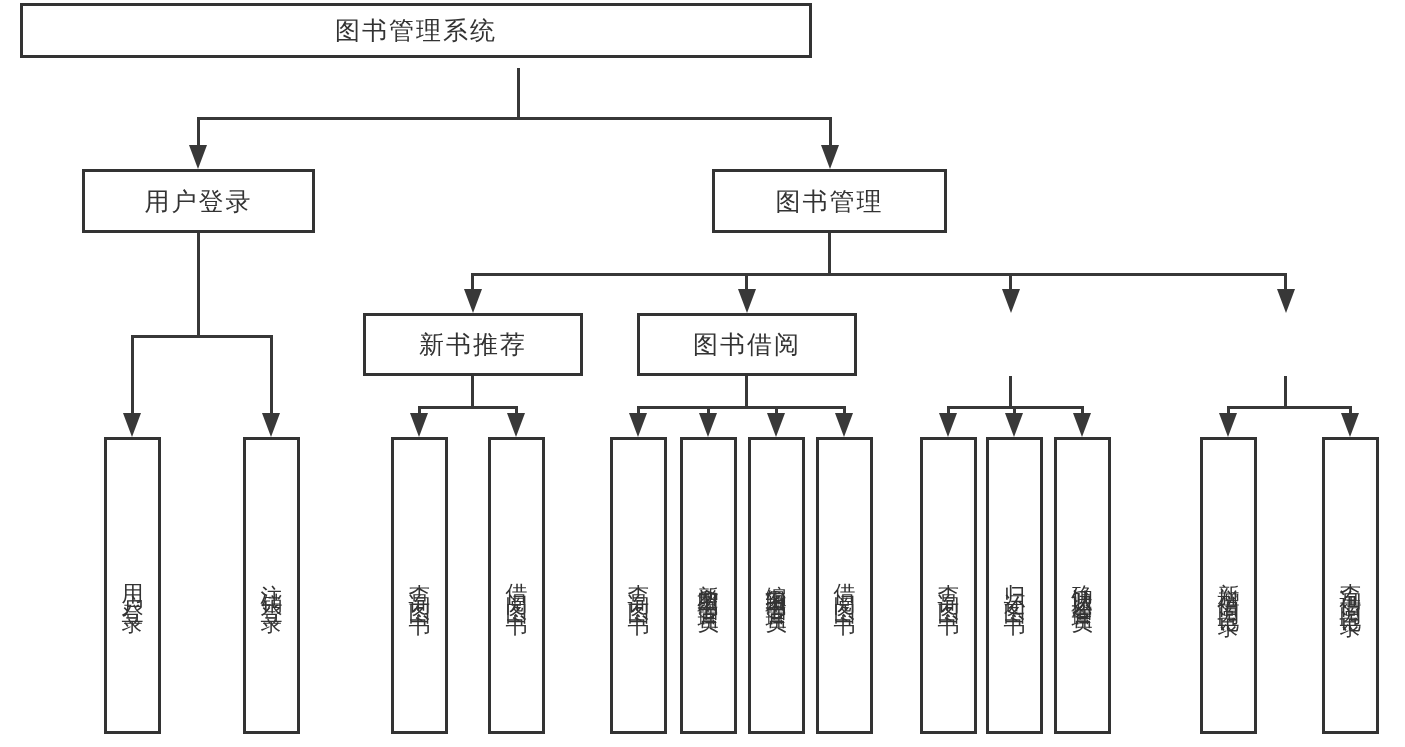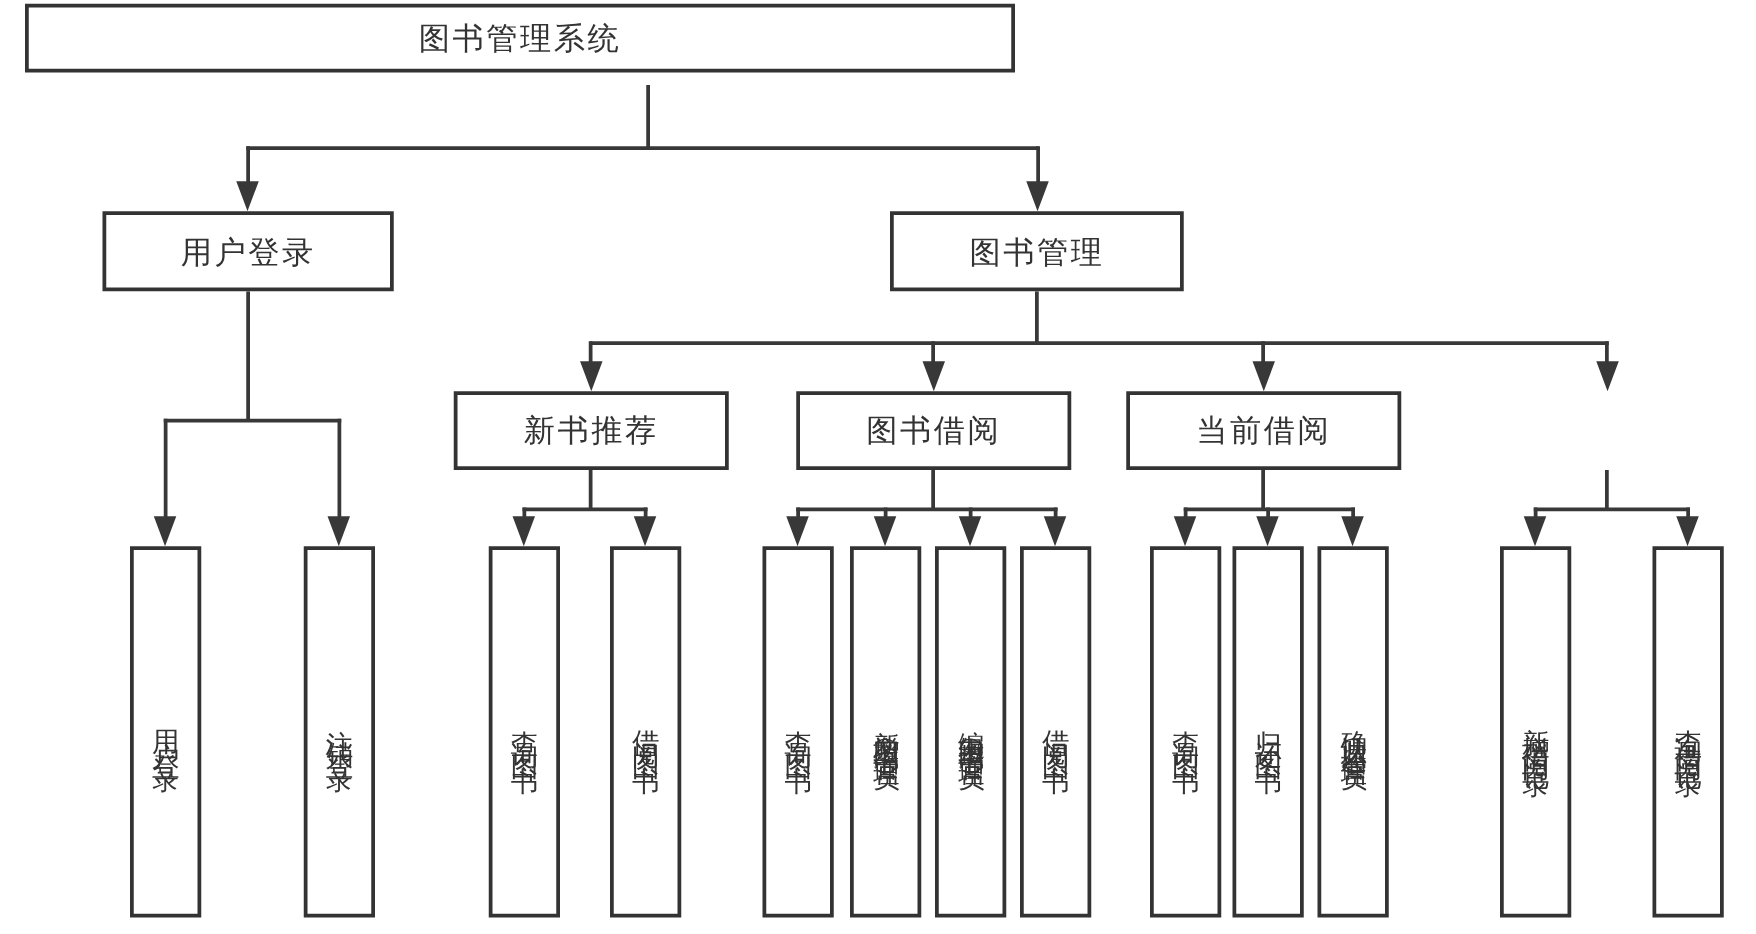--- a/index.html
+++ b/index.html
@@ -42,23 +42,20 @@
   </div>
   <div class="node" style="left:712px;top:169px;width:235px;height:64px">
     <span class="lbl">图书管理</span>
   </div>
 
   <div class="node" style="left:363px;top:313px;width:220px;height:63px">
     <span class="lbl">新书推荐</span>
   </div>
   <div class="node" style="left:637px;top:313px;width:220px;height:63px">
     <span class="lbl">图书借阅</span>
-  </div>
-  <div class="node" style="left:901px;top:313px;width:220px;height:63px">
-    <span class="lbl">当前借阅</span>
   </div>
 
   <div class="node vert" style="left:104px;top:437px;width:57px;height:297px">
     <span class="lbl">用户登录</span>
   </div>
   <div class="node vert" style="left:243px;top:437px;width:57px;height:297px">
     <span class="lbl">注销登录</span>
   </div>
 
   <div class="node vert" style="left:391px;top:437px;width:57px;height:297px">

